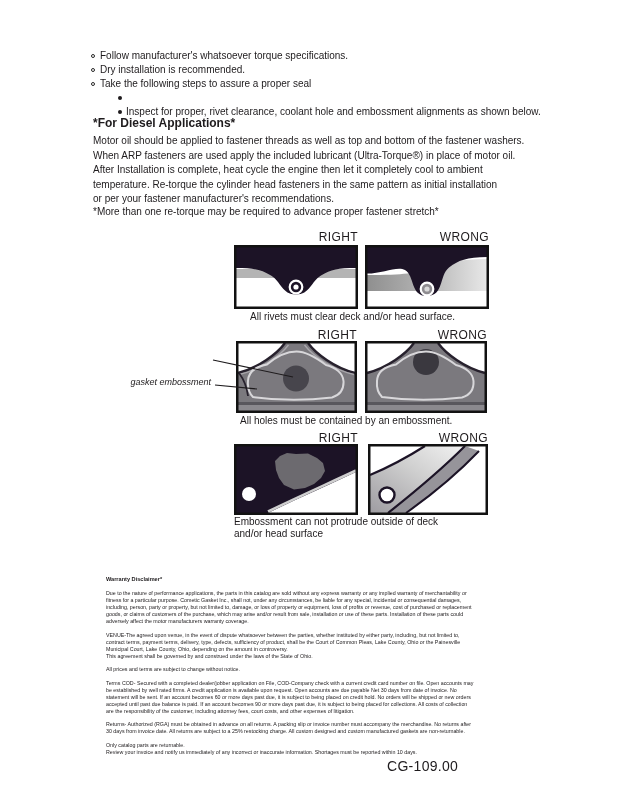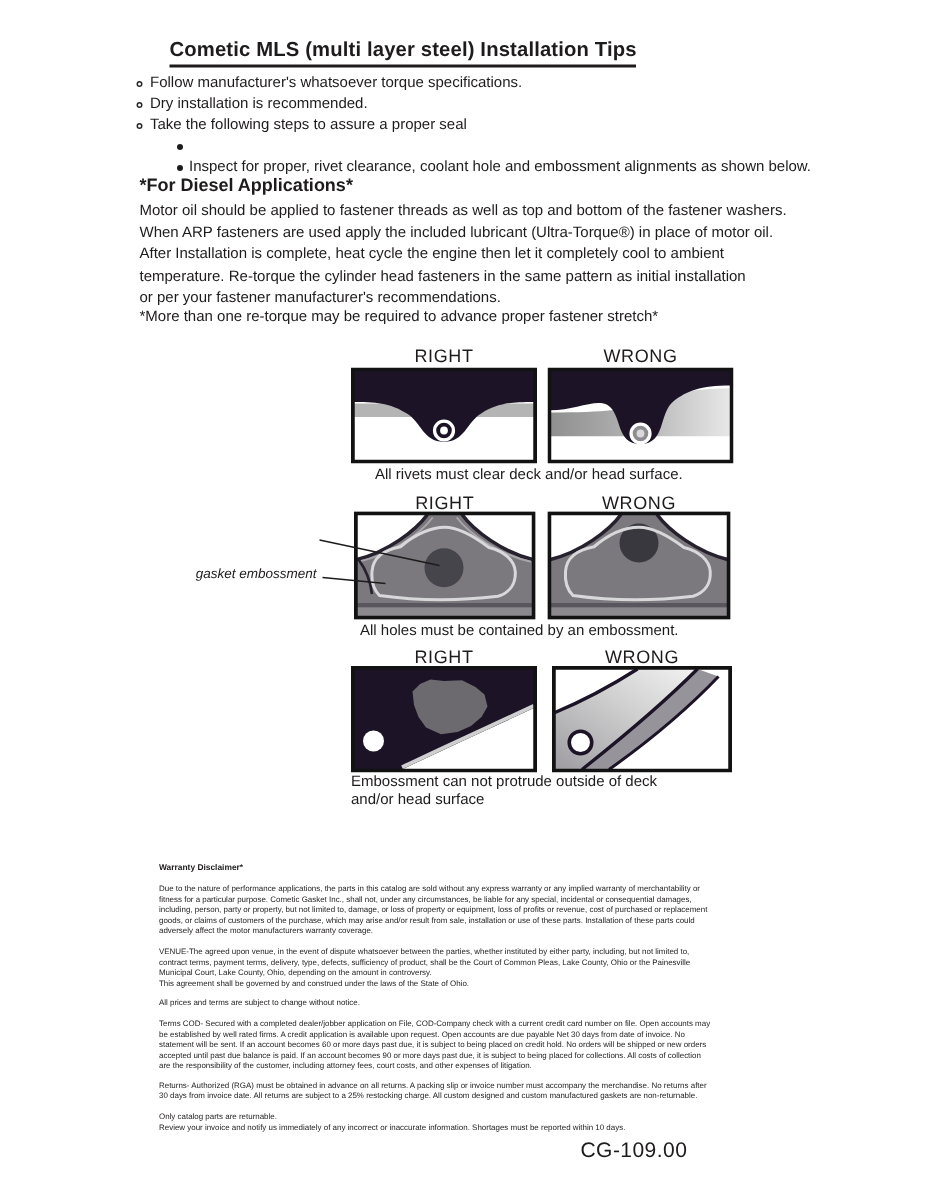--- a/index.html
+++ b/index.html
@@ -17,37 +17,34 @@
   .o-marker {
     width:4px; height:4px; border:1px solid #2a2a2a; border-radius:50%;
     display:inline-block; margin:5px 5px 0 0; flex:0 0 auto;
   }
   .dot-marker {
     width:4px; height:4px; background:#1e1b1d; border-radius:50%;
     display:inline-block; margin:5px 4px 0 0; flex:0 0 auto;
   }
   .body-para { font-size:10px; line-height:14.5px; white-space:pre-line; }
   .section-head { font-size:12px; font-weight:bold; }
-  .rw-label { font-size:12px; text-align:center; letter-spacing:.4px; }
+  .rw-label { font-size:12px; text-align:right; letter-spacing:.4px; }
   .caption { font-size:10px; line-height:11.5px; white-space:pre-line; }
   .side-label { font-size:9px; line-height:11px; text-align:right; }
   .legal { width:412px; font-size:5.3px; line-height:7px; }
   .legal .lp { white-space:pre-line; margin-bottom:6.5px; }
   .legal-head { font-weight:bold; font-size:5.6px; margin-bottom:7px; }
   .doc-code { font-size:14px; letter-spacing:.3px; }
   svg { display:block; }
 </style>
 </head>
 <body>
 
 <div class="page">
 
-  <div class="abs" style="left:113px; top:24px;">
-    <span class="title">Cometic MLS (multi layer steel) Installation Tips</span>
-  </div>
 
   <div class="abs" style="left:91px; top:49px; width:470px;">
     <div class="bullet-line">
       <span class="o-marker"></span>
       <span>Follow manufacturer's whatsoever torque specifications.</span>
     </div>
     <div class="bullet-line">
       <span class="o-marker"></span>
       <span>Dry installation is recommended.</span>
     </div>

